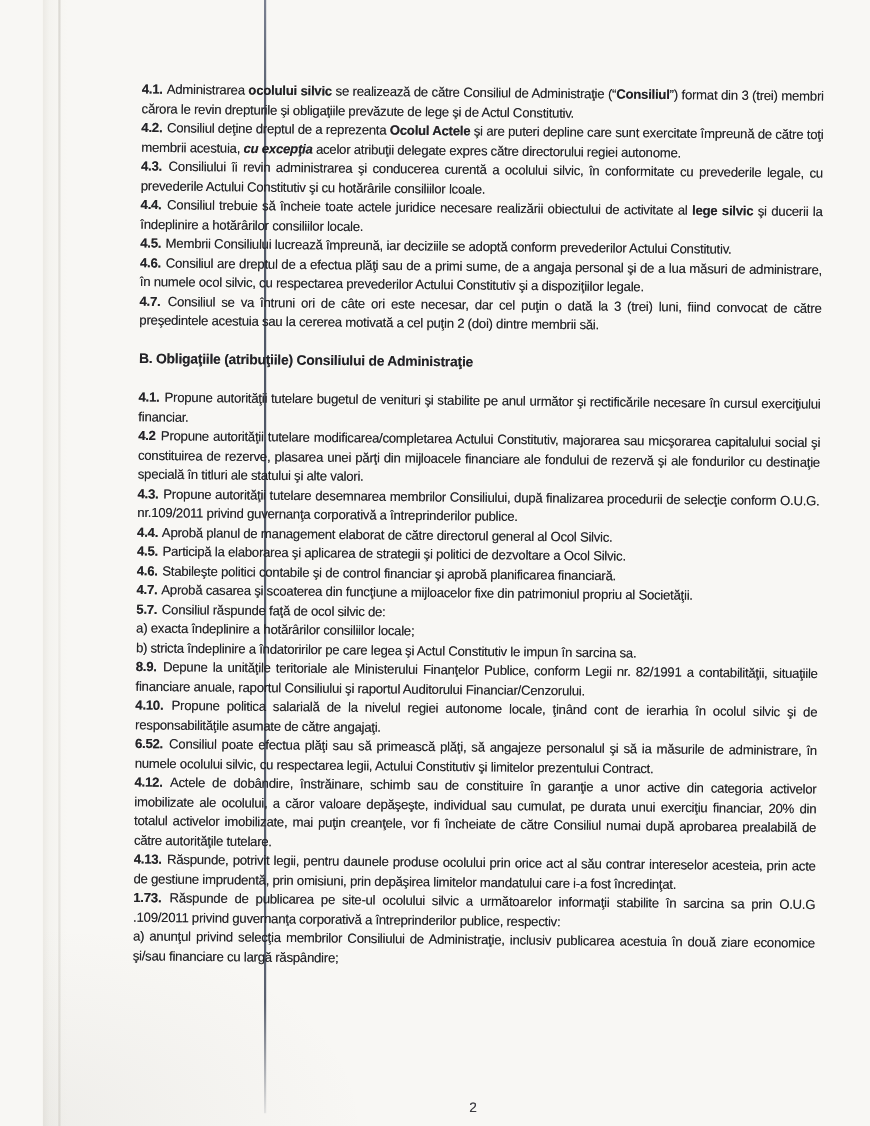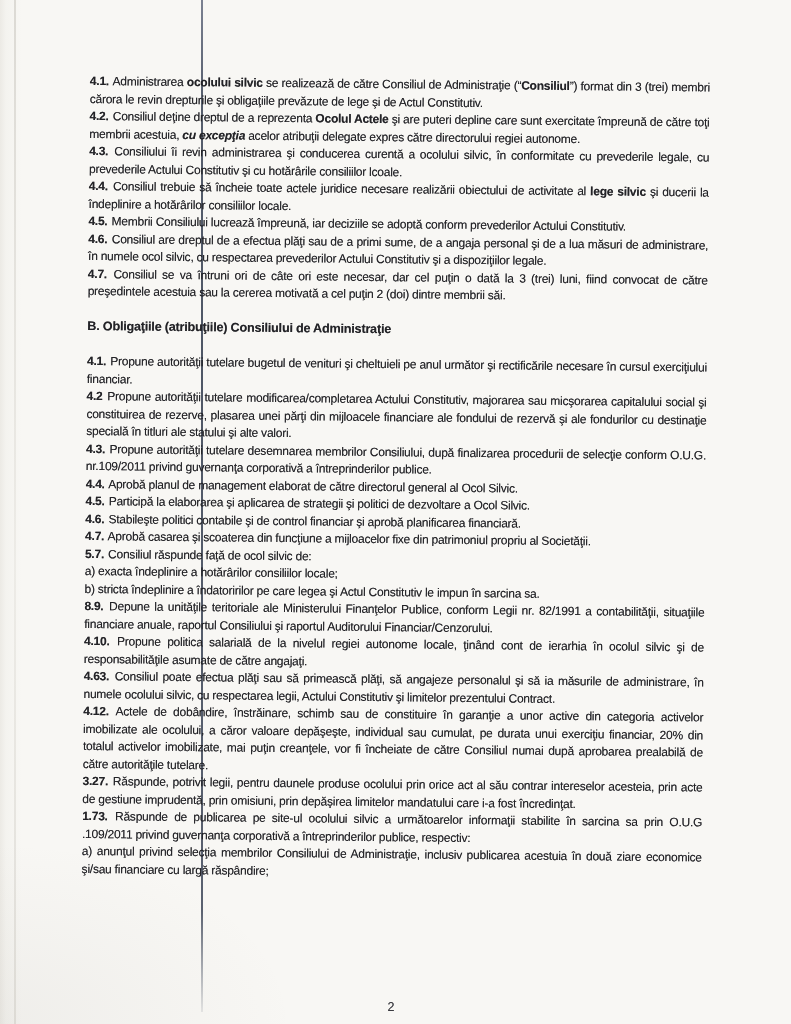--- a/index.html
+++ b/index.html
@@ -6,20 +6,21 @@
   body{
     width:791px;height:1024px;overflow:hidden;position:relative;
     background:var(--paper-color,#f8f7f4);
     font-family:"Liberation Sans",sans-serif;
   }
   .page{position:absolute;inset:0;
     background:
       radial-gradient(420px 260px at 0% 100%, rgba(120,115,105,0.07), rgba(0,0,0,0) 70%),
       linear-gradient(90deg, #eceae5 0px, #f4f3ef 6px, var(--paper-color,#f8f7f4) 22px),
       linear-gradient(180deg, #f7f6f3, var(--paper-color,#f8f7f4));
+    margin-left: 39px;
   }
   
   .crease{position:absolute;left:14px;top:0;width:2px;height:1024px;
     background:linear-gradient(to bottom, rgba(198,195,188,0.55), rgba(215,212,205,0.30) 55%, rgba(203,200,193,0.50));
   }
   
   .fold{position:absolute;left:201px;top:0;width:2px;height:1012px;
     background:linear-gradient(to bottom,
       #7b8191 0%,
       var(--fold-line-color,#565e6d) 10%,
@@ -66,21 +67,21 @@
   <p class="para"><b class="num">4.5.</b><span><span> Membrii Consiliului lucrează împreună, iar deciziile se adoptă conform prevederilor Actului Constitutiv.</span></span></p>
 
   <p class="para"><b class="num">4.6.</b><span><span> Consiliul are dreptul de a efectua plăţi sau de a primi sume, de a angaja personal şi de a lua măsuri de administrare, în numele ocol silvic, cu respectarea prevederilor Actului Constitutiv şi a dispoziţiilor legale.</span></span></p>
 
   <p class="para"><b class="num">4.7.</b><span><span> Consiliul se va întruni ori de câte ori este necesar, dar cel puţin o dată la 3 (trei) luni, fiind convocat de către preşedintele acestuia sau la cererea motivată a cel puţin 2 (doi) dintre membrii săi.</span></span></p>
 </div>
 
     <h3 class="heading">B. Obligaţiile (atribuţiile) Consiliului de Administraţie</h3>
 
     <div>
-  <p class="para"><b class="num">4.1.</b><span><span> Propune autorităţii tutelare bugetul de venituri şi cheltuieli pe anul următor şi rectificările necesare în cursul exerciţiului financiar.</span></span></p>
+  <p class="para"><b class="num">4.1.</b><span><span> Propune autorităţii tutelare bugetul de venituri şi stabilite pe anul următor şi rectificările necesare în cursul exerciţiului financiar.</span></span></p>
 
   <p class="para"><b class="num">4.2</b><span><span> Propune autorităţii tutelare modificarea/completarea Actului Constitutiv, majorarea sau micşorarea capitalului social şi constituirea de rezerve, plasarea unei părţi din mijloacele financiare ale fondului de rezervă şi ale fondurilor cu destinaţie specială în titluri ale statului şi alte valori.</span></span></p>
 
   <p class="para"><b class="num">4.3.</b><span><span> Propune autorităţii tutelare desemnarea membrilor Consiliului, după finalizarea procedurii de selecţie conform O.U.G. nr.109/2011 privind guvernanţa corporativă a întreprinderilor publice.</span></span></p>
 
   <p class="para"><b class="num">4.4.</b><span><span> Aprobă planul de management elaborat de către directorul general al Ocol Silvic.</span></span></p>
 
   <p class="para"><b class="num">4.5.</b><span><span> Participă la elaborarea şi aplicarea de strategii şi politici de dezvoltare a Ocol Silvic.</span></span></p>
 
   <p class="para"><b class="num">4.6.</b><span><span> Stabileşte politici contabile şi de control financiar şi aprobă planificarea financiară.</span></span></p>
@@ -90,25 +91,25 @@
   <p class="para"><b class="num">5.7.</b><span><span> Consiliul răspunde faţă de ocol silvic de:</span></span></p>
 
   <p class="para"><span><span>a) exacta îndeplinire a hotărârilor consiliilor locale;</span></span></p>
 
   <p class="para"><span><span>b) stricta îndeplinire a îndatoririlor pe care legea şi Actul Constitutiv le impun în sarcina sa.</span></span></p>
 
   <p class="para"><b class="num">8.9.</b><span><span> Depune la unităţile teritoriale ale Ministerului Finanţelor Publice, conform Legii nr. 82/1991 a contabilităţii, situaţiile financiare anuale, raportul Consiliului şi raportul Auditorului Financiar/Cenzorului.</span></span></p>
 
   <p class="para"><b class="num">4.10.</b><span><span> Propune politica salarială de la nivelul regiei autonome locale, ţinând cont de ierarhia în ocolul silvic şi de responsabilităţile asumate de către angajaţi.</span></span></p>
 
-  <p class="para"><b class="num">4.63.</b><span><span> Consiliul poate efectua plăţi sau să primească plăţi, să angajeze personalul şi să ia măsurile de administrare, în numele ocolului silvic, cu respectarea legii, Actului Constitutiv şi limitelor prezentului Contract.</span></span></p>
+  <p class="para"><b class="num">6.52.</b><span><span> Consiliul poate efectua plăţi sau să primească plăţi, să angajeze personalul şi să ia măsurile de administrare, în numele ocolului silvic, cu respectarea legii, Actului Constitutiv şi limitelor prezentului Contract.</span></span></p>
 
   <p class="para"><b class="num">4.12.</b><span><span> Actele de dobândire, înstrăinare, schimb sau de constituire în garanţie a unor active din categoria activelor imobilizate ale ocolului, a căror valoare depăşeşte, individual sau cumulat, pe durata unui exerciţiu financiar, 20% din totalul activelor imobilizate, mai puţin creanţele, vor fi încheiate de către Consiliul numai după aprobarea prealabilă de către autorităţile tutelare.</span></span></p>
 
-  <p class="para"><b class="num">3.27.</b><span><span> Răspunde, potrivit legii, pentru daunele produse ocolului prin orice act al său contrar intereselor acesteia, prin acte de gestiune imprudentă, prin omisiuni, prin depăşirea limitelor mandatului care i-a fost încredinţat.</span></span></p>
+  <p class="para"><b class="num">4.13.</b><span><span> Răspunde, potrivit legii, pentru daunele produse ocolului prin orice act al său contrar intereselor acesteia, prin acte de gestiune imprudentă, prin omisiuni, prin depăşirea limitelor mandatului care i-a fost încredinţat.</span></span></p>
 
   <p class="para"><b class="num">1.73.</b><span><span> Răspunde de publicarea pe site-ul ocolului silvic a următoarelor informaţii stabilite în sarcina sa prin O.U.G .109/2011 privind guvernanţa corporativă a întreprinderilor publice, respectiv:</span></span></p>
 
   <p class="para"><span><span>a) anunţul privind selecţia membrilor Consiliului de Administraţie, inclusiv publicarea acestuia în două ziare economice şi/sau financiare cu largă răspândire;</span></span></p>
 </div>
   </div>
 
   <div class="pagenum">2</div>
 </div>
 

